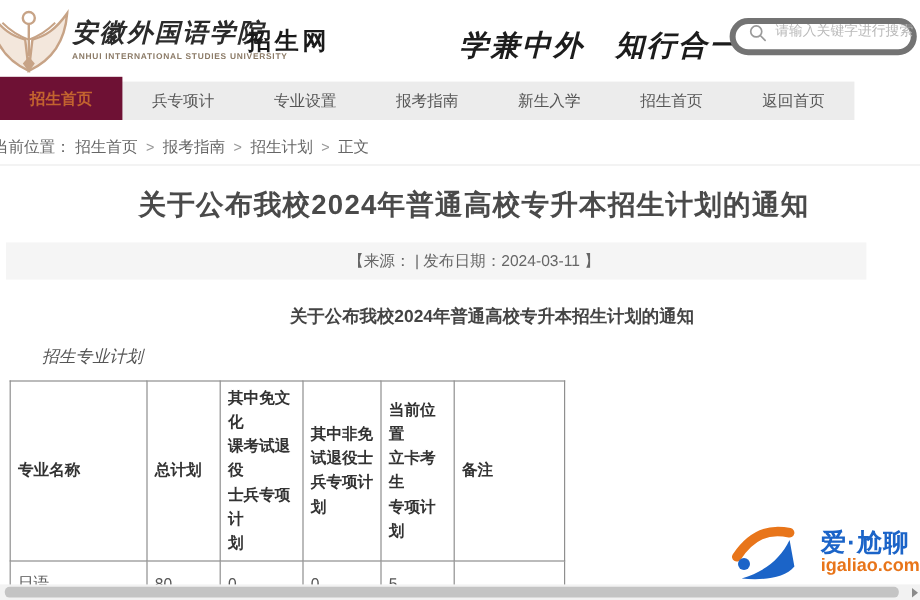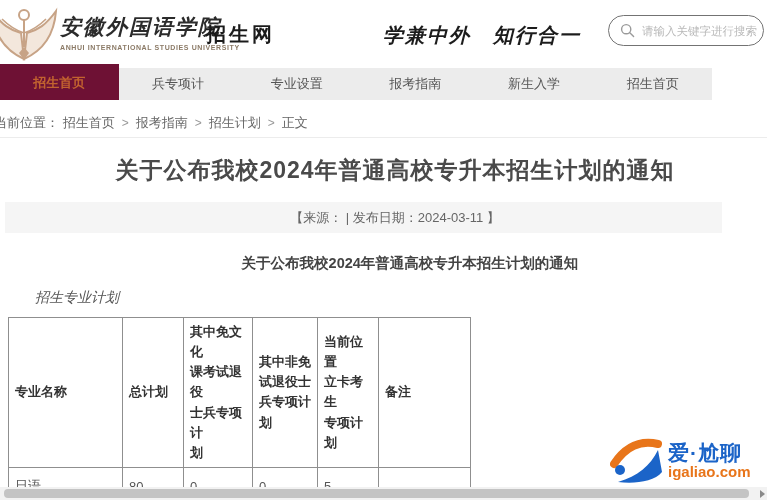--- a/index.html
+++ b/index.html
@@ -9,23 +9,23 @@
   
   .header { position:absolute; top:0; left:0; width:767px; height:66px; background:#fff;padding-left:40px; }
   .emblem { position:absolute; left:-12px; top:3px; }
   .name-block { position:absolute; left:60px; top:13px; }
   .cn-name { font-family:"DejaVu Serif", serif; font-style:italic; font-weight:700;
     font-size:21px; color:#2b2b2b; letter-spacing:2px; }
   .en-name { font-size:7px; color:#8b7a66; letter-spacing:0.6px; margin-top:3px; font-weight:700; }
   .site-name { position:absolute; left:206px; top:21px; font-size:20px; font-weight:700;
     color:#1a1a1a; letter-spacing:3px; }
   .motto { position:absolute; left:383px; top:22px; font-family:"DejaVu Serif", serif;
-    font-style:italic; font-weight:700; font-size:20px; color:#1c1c1c; letter-spacing:2px; }
+    font-style:italic; font-weight:700; font-size:24px; color:#1c1c1c; letter-spacing:2px; }
   .search-pill { position:absolute; left:608px; top:15px; width:156px; height:31px;
-    border:1px solid #737373; border-radius:16px; background:#fff; display:flex; align-items:center; }
+    border:5px solid #737373; border-radius:16px; background:#fff; display:flex; align-items:flex-start; }
   .search-pill svg { margin-left:11px; flex:0 0 auto; }
   .search-pill input { border:none; outline:none; background:transparent; font-size:11.5px;
     color:#555; width:118px; margin-left:7px; font-family:"Liberation Sans", sans-serif; }
   .search-pill input::placeholder { color:#b9b9b9; }
 
   
   .nav { position:absolute; top:68px; left:0; width:712px; height:32px; background:#ececec;
     display:flex; }
   .nav-item { flex:1 1 0; text-align:center; line-height:32px; font-size:13px; color:#555;
     cursor:pointer; white-space:nowrap; }
@@ -61,21 +61,21 @@
   
   .hscrollbar { position:absolute; top:487px; left:0; width:767px; height:13px; background:#f2f2f2; }
   .hscrollbar .thumb { position:absolute; top:2px; left:4px; width:745px; height:9px;
     background:#c4c4c4; border-radius:4px; }
   .hscrollbar .arrow { position:absolute; right:2px; top:3px; width:0; height:0;
     border-top:4px solid transparent; border-bottom:4px solid transparent; border-left:5px solid #8a8a8a; }
 
   
   .watermark { position:absolute; left:610px; top:430px; width:160px; height:62px;
     display:flex; align-items:center; }
-  .wm-text { margin-left:4px; }
+  .wm-text { margin-left:20px; }
   .wm-cn { font-size:21px; font-weight:700; color:var(--wm-blue,#1b64c8); letter-spacing:1px; line-height:1.1; }
   .wm-domain { font-size:15px; font-weight:700; color:var(--wm-orange,#e8751a); line-height:1.1; }
 </style>
 </head>
 <body>
 
 <div class="header">
   <svg class="emblem" width="72" height="60" viewBox="0 0 72 60" fill="none">
 
     <path d="M36 56 C 18 48, 6 34, 4 8 C 14 22, 22 27, 33 30 Z" fill="#f3e7dc" stroke="#c7a386" stroke-width="2"></path>
@@ -103,20 +103,21 @@
   </div>
 </div>
 
 <div class="nav" id="nav">
     <div class="nav-item active">招生首页</div>
     <div class="nav-item">兵专项计</div>
     <div class="nav-item">专业设置</div>
     <div class="nav-item">报考指南</div>
     <div class="nav-item">新生入学</div>
     <div class="nav-item">招生首页</div>
+    <div class="nav-item">返回首页</div>
   </div>
 
 <div class="breadcrumb" id="breadcrumb"><span>当前位置： </span><span class="crumb">招生首页</span><span class="sep">&gt;</span><span class="crumb">报考指南</span><span class="sep">&gt;</span><span class="crumb">招生计划</span><span class="sep">&gt;</span><span class="crumb">正文</span></div>
 <div class="breadcrumb-rule"></div>
 
 <div class="article-title">关于公布我校2024年普通高校专升本招生计划的通知</div>
 <div class="meta-bar"></div>
 <div class="meta-text">【来源：  | 发布日期：2024-03-11 】</div>
 <div class="body-heading">关于公布我校2024年普通高校专升本招生计划的通知</div>
 <div class="section-label">招生专业计划</div>

